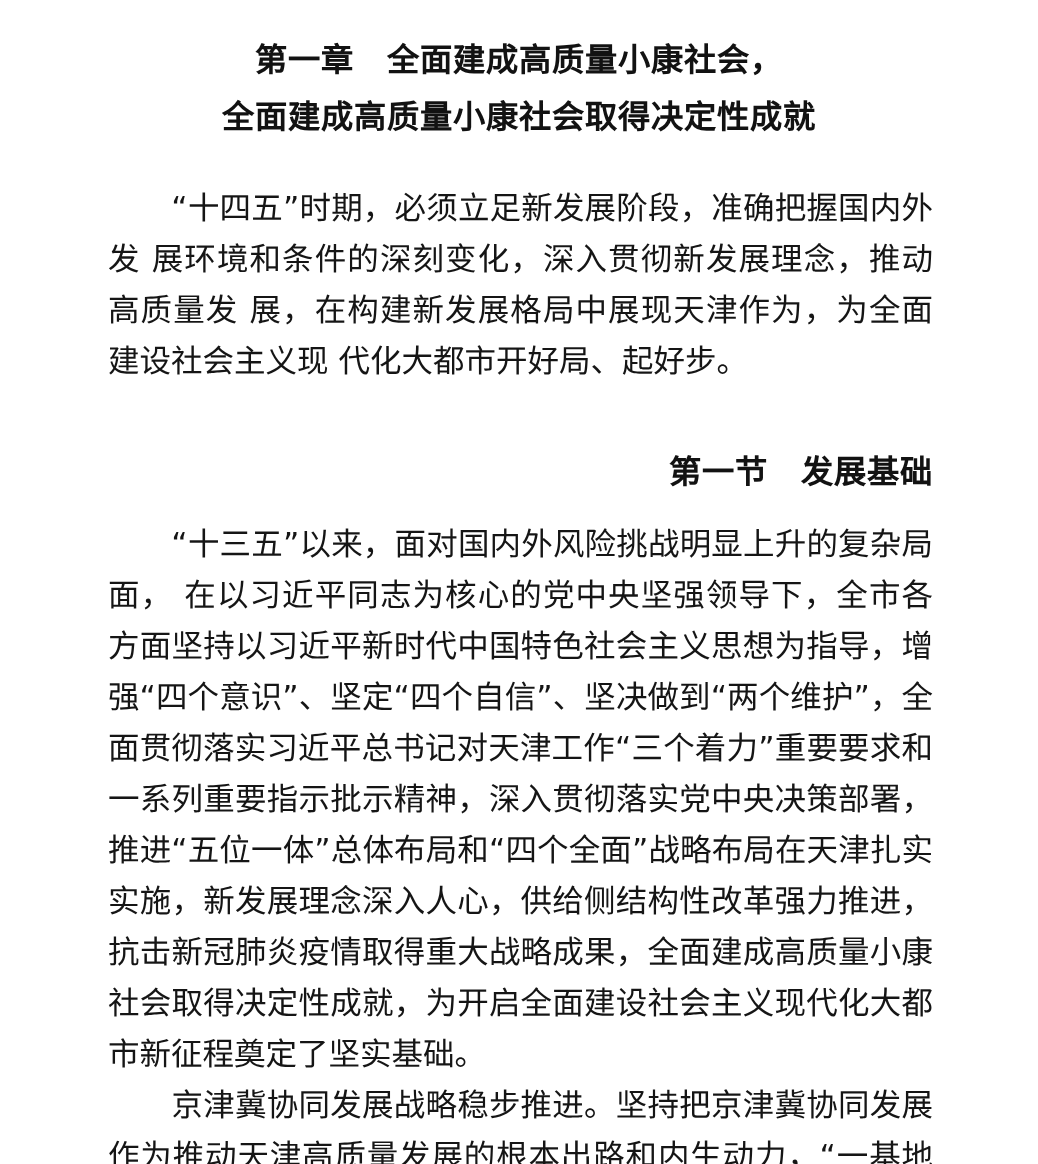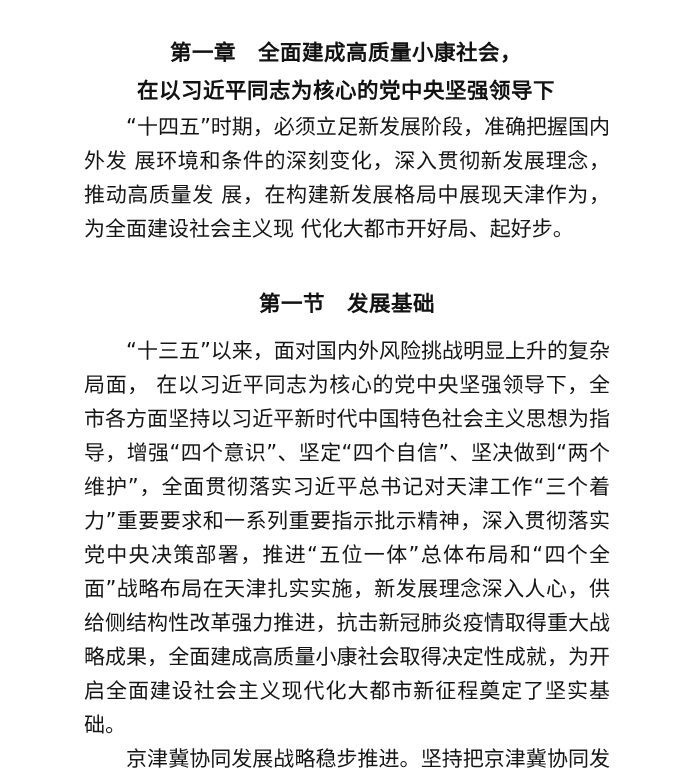--- a/index.html
+++ b/index.html
@@ -15,21 +15,21 @@
     font-family: "DejaVu Sans", "Liberation Sans", sans-serif;
     color: #141414;
     -webkit-font-smoothing: antialiased;
   }
 
   .page {
     position: relative;
     width: 692px;
     height: 776px;
     box-sizing: border-box;
-    padding: 16px;
+    padding: 4px;
     overflow: hidden;
     border-radius: 25px;
   }
 
   
   .chapter-title {
     margin: 0;
     padding-top: 18px;
     text-align: center;
     font-size: 21.5px;
@@ -55,28 +55,29 @@
     line-height: 34px;
     text-align: justify;
     text-justify: inter-ideograph;
     white-space: pre-wrap;
     word-break: break-all;
     color: #151515;
     font-weight: normal;
   }
 
   p.para.first-body {
+    margin-top: 24px;
   }
 
   
   .section-heading {
     margin: 0;
     padding-top: 42px;
     padding-bottom: 10px;
-    text-align: center;
+    text-align: right;
     font-size: 21.5px;
     font-weight: bold;
     line-height: 32px;
     letter-spacing: 0.5px;
     white-space: pre;
     color: #121212;
   }
 
   p.para.after-heading {
     margin-top: 4px;
@@ -86,21 +87,21 @@
     margin-top: 0;
   }
 </style>
 </head>
 <body>
 
 <div class="page">
 
   <h1 class="chapter-title">
     <span class="tline">第一章　全面建成高质量小康社会，</span>
-    <span class="tline">在以习近平同志为核心的党中央坚强领导下</span>
+    <span class="tline">全面建成高质量小康社会取得决定性成就</span>
   </h1>
 
   <div class="body-block">
 
     <p class="para first-body">　　“十四五”时期，必须立足新发展阶段，准确把握国内外发 展环境和条件的深刻变化，深入贯彻新发展理念，推动高质量发 展，在构建新发展格局中展现天津作为，为全面建设社会主义现 代化大都市开好局、起好步。</p>
 
     <h2 class="section-heading">第一节　发展基础</h2>
 
     <p class="para after-heading">　　“十三五”以来，面对国内外风险挑战明显上升的复杂局面， 在以习近平同志为核心的党中央坚强领导下，全市各方面坚持以习近平新时代中国特色社会主义思想为指导，增强“四个意识”、坚定“四个自信”、坚决做到“两个维护”，全面贯彻落实习近平总书记对天津工作“三个着力”重要要求和一系列重要指示批示精神，深入贯彻落实党中央决策部署，推进“五位一体”总体布局和“四个全面”战略布局在天津扎实实施，新发展理念深入人心，供给侧结构性改革强力推进，抗击新冠肺炎疫情取得重大战略成果，全面建成高质量小康社会取得决定性成就，为开启全面建设社会主义现代化大都市新征程奠定了坚实基础。</p>
 

